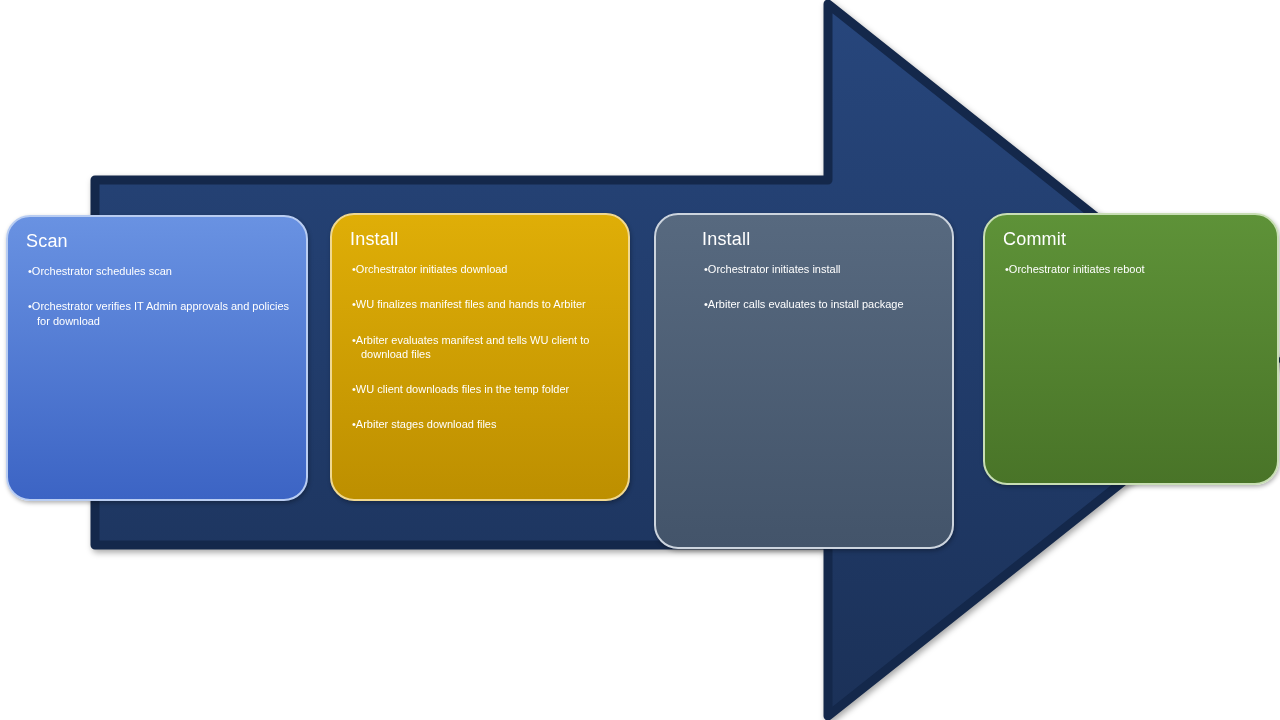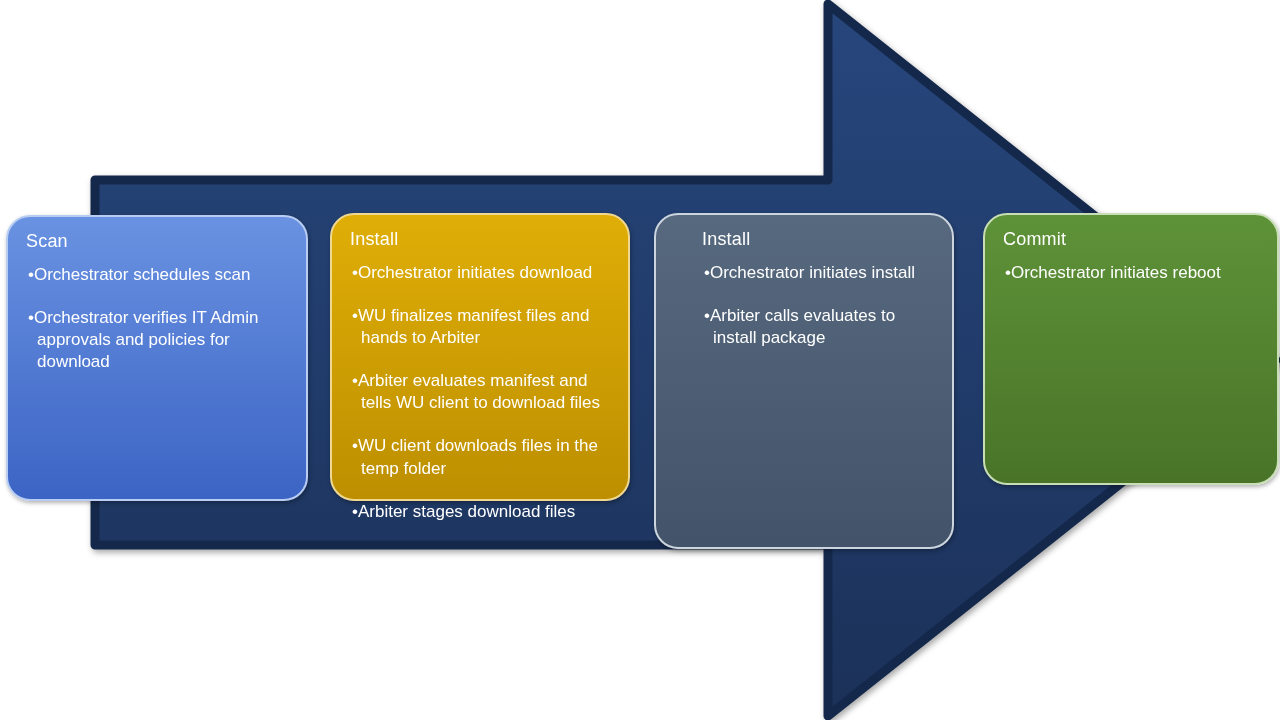--- a/index.html
+++ b/index.html
@@ -38,21 +38,21 @@
   .stage-title {
     font-size: 18px;
     font-weight: 400;
     margin: 2px 0 12px 2px;
     letter-spacing: 0.2px;
   }
   .bullets {
     list-style: none;
     margin: 0;
     padding: 0 0 0 4px;
-    font-size: 17px;
+    font-size: 11px;
   }
   .bullets li {
     padding-left: 9px;
     text-indent: -9px;
     margin-bottom: 21px;
     line-height: 1.3;
   }
   .bullets li::before {
     content: "\2022 ";
   }

